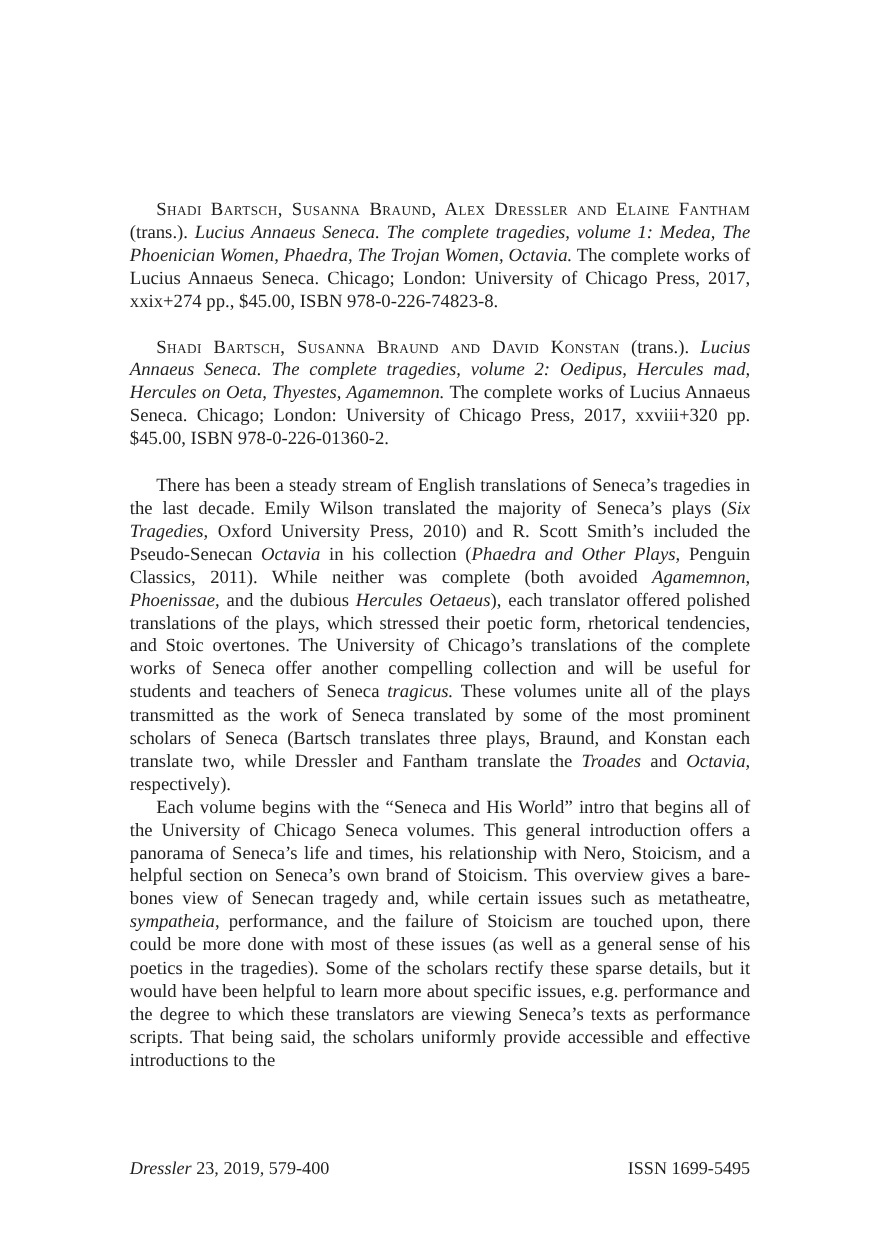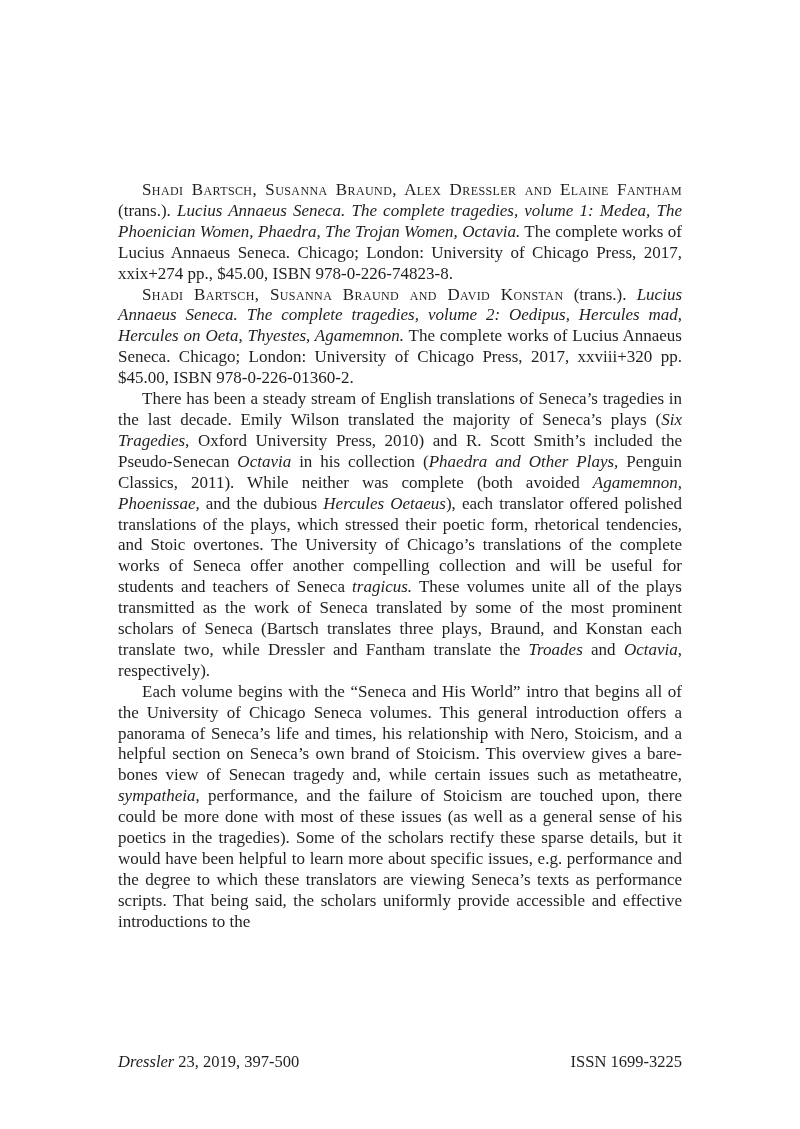--- a/index.html
+++ b/index.html
@@ -23,20 +23,21 @@
     width: 564px;
     font-size: 17px;
     line-height: 20.9px;
     text-align: justify;
   }
   .text-block p {
     margin: 0;
     text-indent: 24px;
   }
   .text-block p.gap-before {
+    margin-top: 21px;
   }
   .run-smallcaps {
     font-variant: small-caps;
     letter-spacing: 0.4px;
   }
   .run-italic {
     font-style: italic;
   }
   .run-roman {
     font-style: normal;
@@ -57,16 +58,16 @@
 
 <div class="page">
   <main class="text-block">
     <p><span class="run-smallcaps">Shadi Bartsch, Susanna Braund, Alex Dressler and Elaine Fantham</span><span class="run-roman"> (trans.). </span><span class="run-italic">Lucius Annaeus Seneca. The complete tragedies, volume 1: Medea, The Phoenician Women, Phaedra, The Trojan Women, Octavia.</span><span class="run-roman"> The complete works of Lucius Annaeus Seneca. Chicago; London: University of Chicago Press, 2017, xxix+274 pp., $45.00, ISBN 978-0-226-74823-8.</span></p>
     <p class="gap-before"><span class="run-smallcaps">Shadi Bartsch, Susanna Braund and David Konstan</span><span class="run-roman"> (trans.). </span><span class="run-italic">Lucius Annaeus Seneca. The complete tragedies, volume 2: Oedipus, Hercules mad, Hercules on Oeta, Thyestes, Agamemnon.</span><span class="run-roman"> The complete works of Lucius Annaeus Seneca. Chicago; London: University of Chicago Press, 2017, xxviii+320 pp. $45.00, ISBN 978-0-226-01360-2.</span></p>
     <p class="gap-before"><span class="run-roman">There has been a steady stream of English translations of Seneca’s tragedies in the last decade. Emily Wilson translated the majority of Seneca’s plays (</span><span class="run-italic">Six Tragedies,</span><span class="run-roman"> Oxford University Press, 2010) and R. Scott Smith’s included the Pseudo-Senecan </span><span class="run-italic">Octavia</span><span class="run-roman"> in his collection (</span><span class="run-italic">Phaedra and Other Plays,</span><span class="run-roman"> Penguin Classics, 2011). While neither was complete (both avoided </span><span class="run-italic">Agamemnon, Phoenissae,</span><span class="run-roman"> and the dubious </span><span class="run-italic">Hercules Oetaeus</span><span class="run-roman">), each translator offered polished translations of the plays, which stressed their poetic form, rhetorical tendencies, and Stoic overtones. The University of Chicago’s translations of the complete works of Seneca offer another compelling collection and will be useful for students and teachers of Seneca </span><span class="run-italic">tragicus.</span><span class="run-roman"> These volumes unite all of the plays transmitted as the work of Seneca translated by some of the most prominent scholars of Seneca (Bartsch translates three plays, Braund, and Konstan each translate two, while Dressler and Fantham translate the </span><span class="run-italic">Troades</span><span class="run-roman"> and </span><span class="run-italic">Octavia,</span><span class="run-roman"> respectively).</span></p>
     <p><span class="run-roman">Each volume begins with the “Seneca and His World” intro that begins all of the University of Chicago Seneca volumes. This general introduction offers a panorama of Seneca’s life and times, his relationship with Nero, Stoicism, and a helpful section on Seneca’s own brand of Stoicism. This overview gives a bare-bones view of Senecan tragedy and, while certain issues such as metatheatre, </span><span class="run-italic">sympatheia</span><span class="run-roman">, performance, and the failure of Stoicism are touched upon, there could be more done with most of these issues (as well as a general sense of his poetics in the tragedies). Some of the scholars rectify these sparse details, but it would have been helpful to learn more about specific issues, e.g. performance and the degree to which these translators are viewing Seneca’s texts as performance scripts. That being said, the scholars uniformly provide accessible and effective introductions to the</span></p>
   </main>
 
   <footer class="page-footer">
-    <span><span class="run-italic">Dressler</span><span class="run-roman"> 23, 2019, 397-500</span></span>
-    <span>ISSN 1699-3225</span>
+    <span><span class="run-italic">Dressler</span><span class="run-roman"> 23, 2019, 579-400</span></span>
+    <span>ISSN 1699-5495</span>
   </footer>
 </div>
 
 </body></html>

